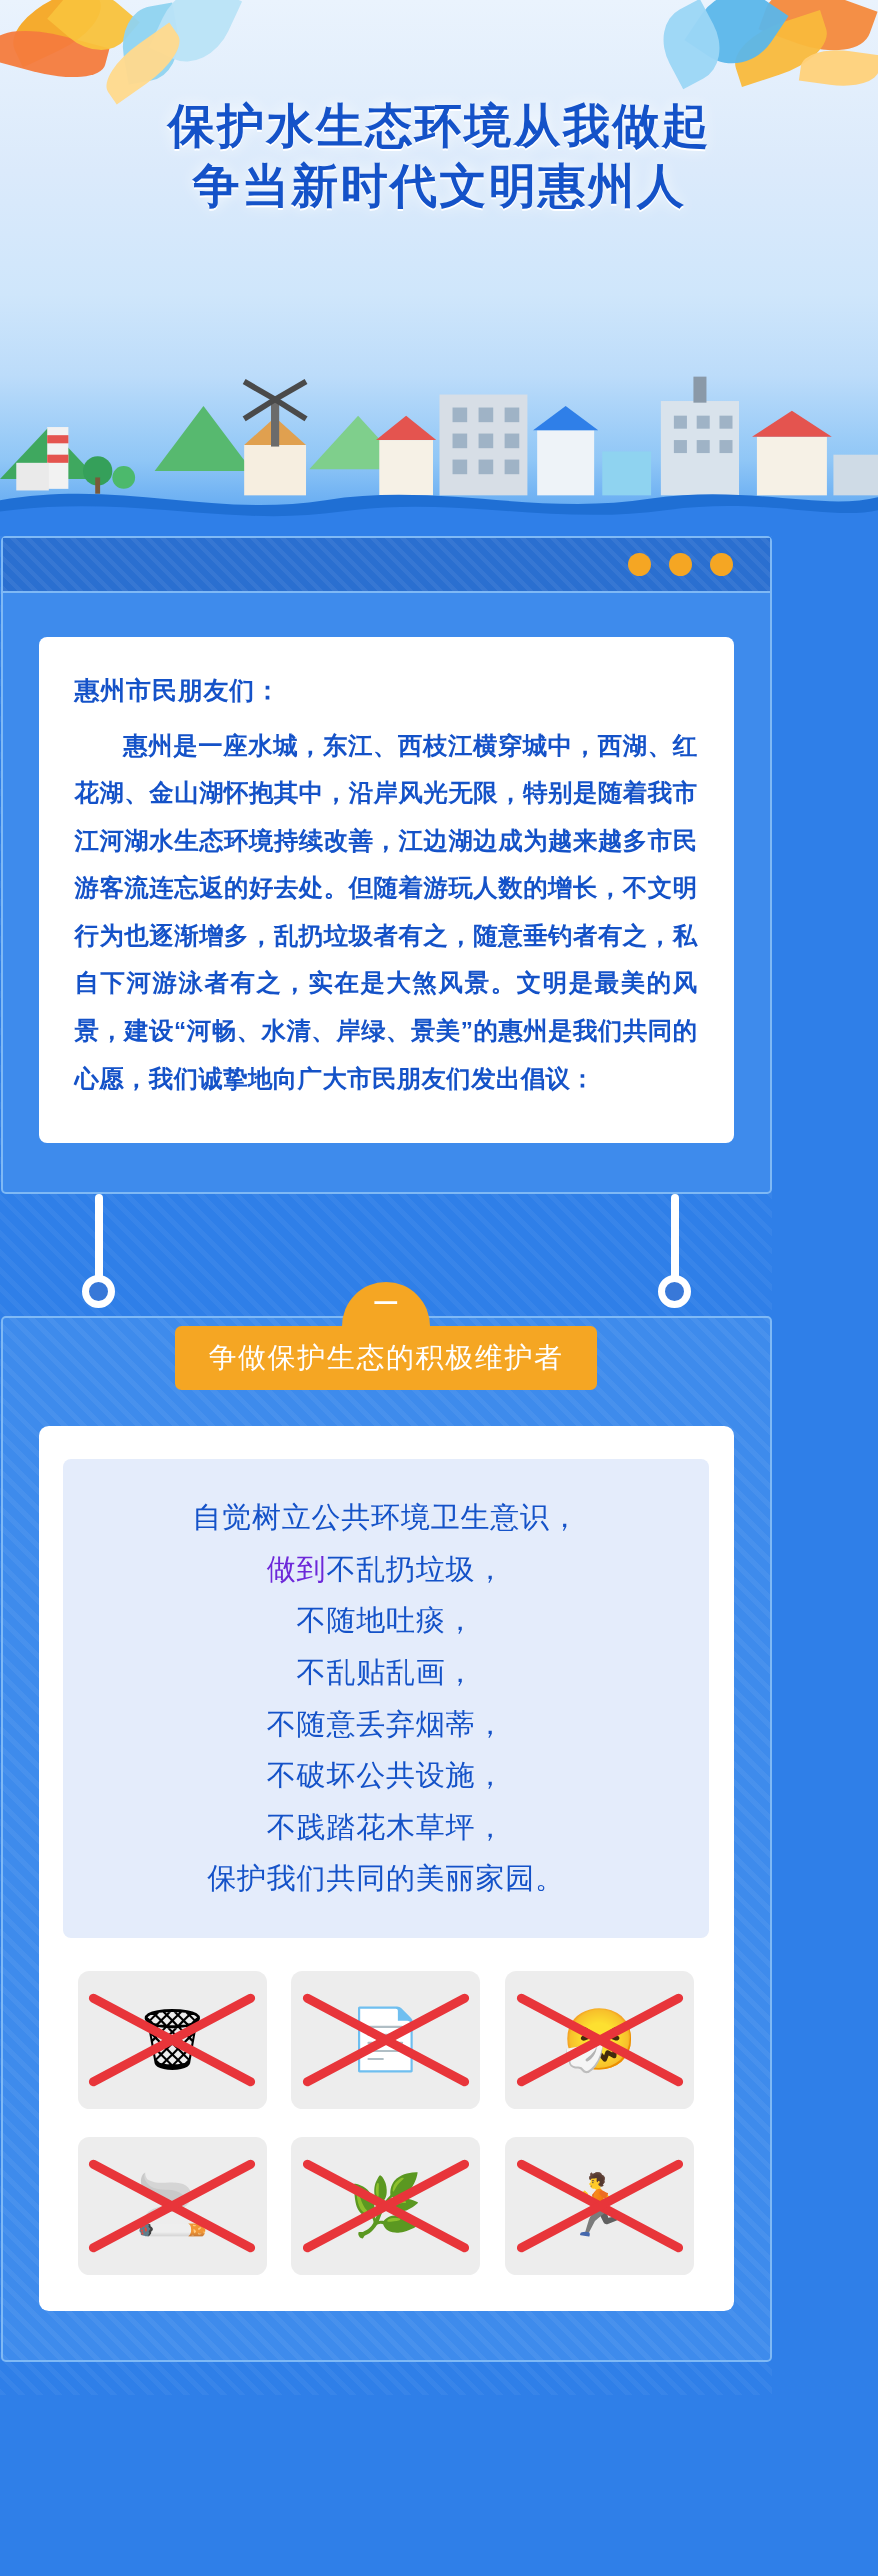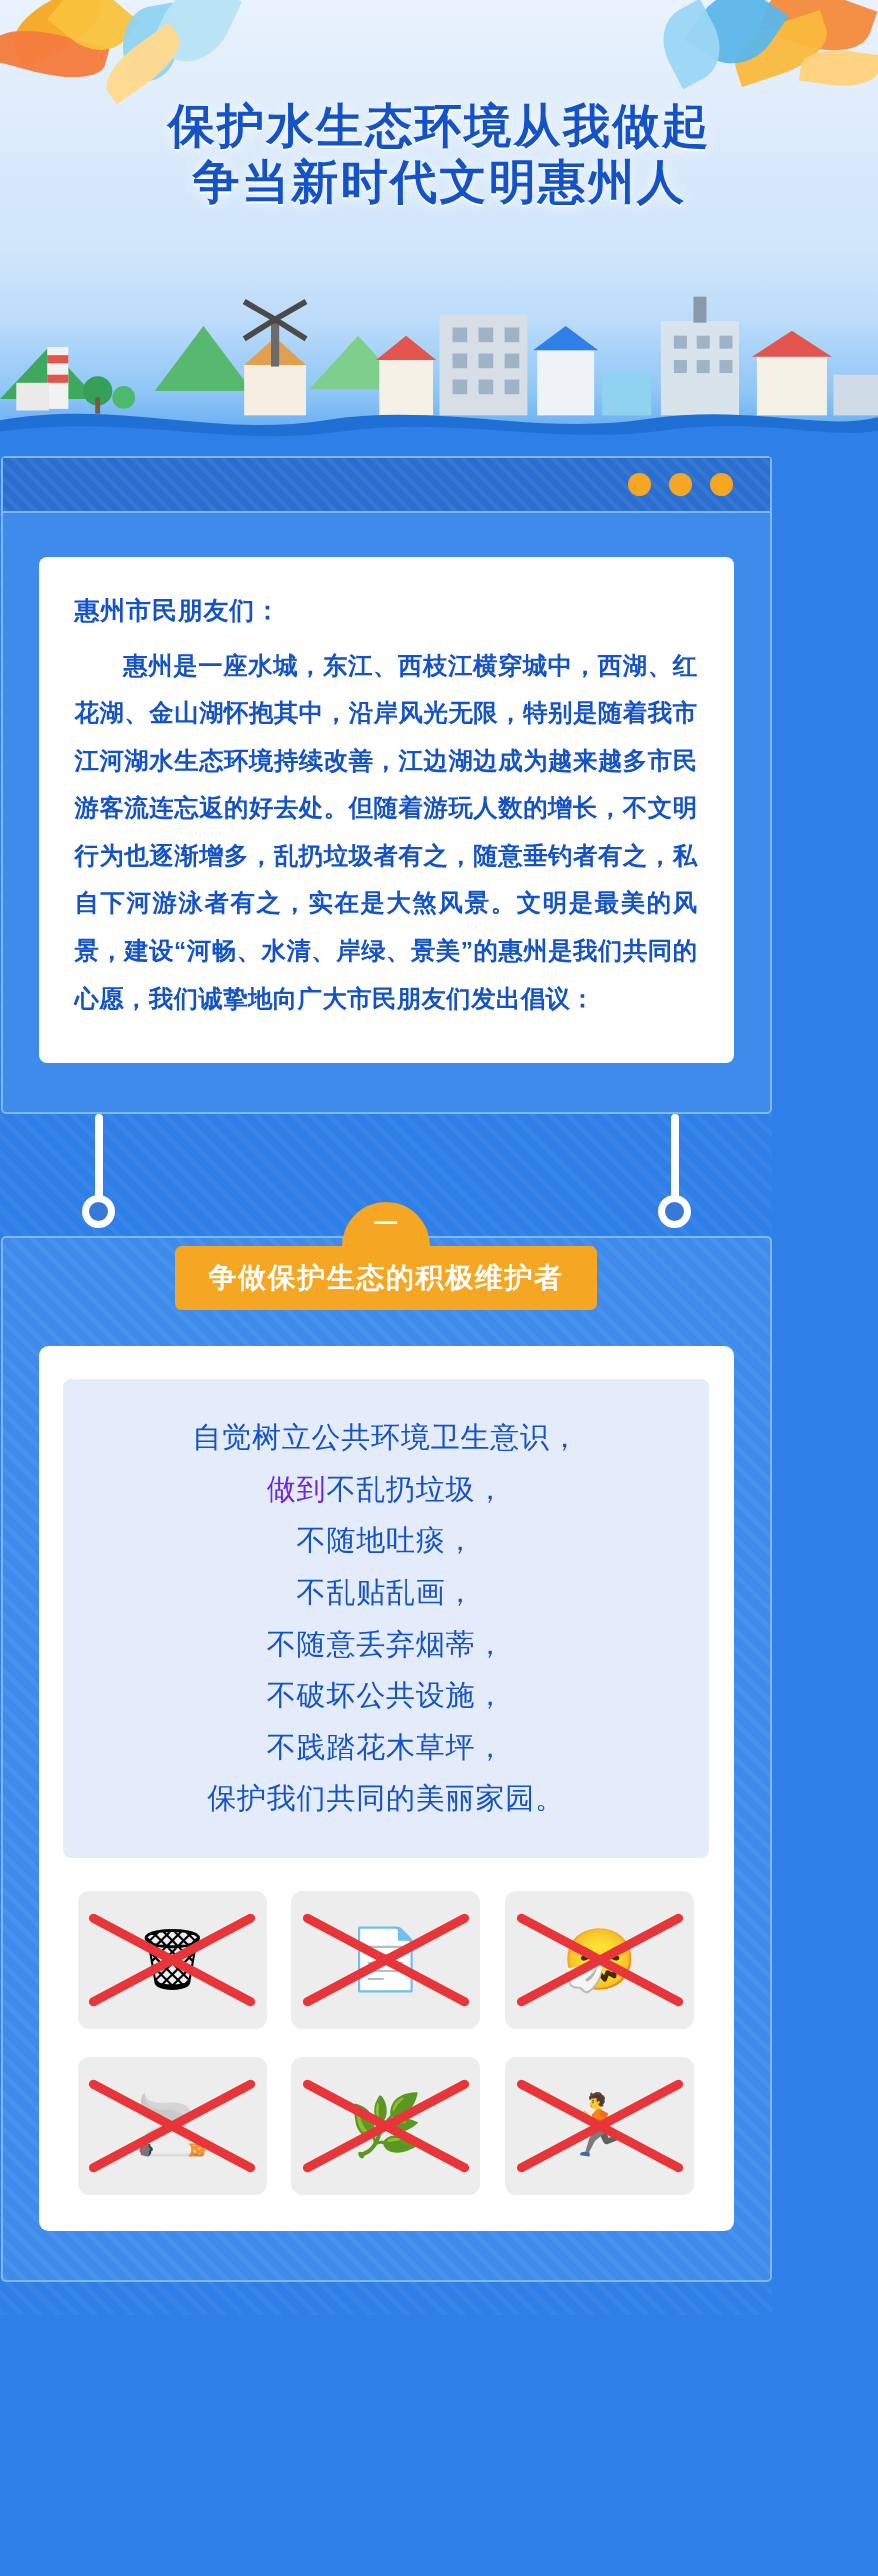--- a/index.html
+++ b/index.html
@@ -9,21 +9,21 @@
     font-family: "Liberation Sans", sans-serif;
     background: #2f7fe8;
     overflow: hidden;
     position: relative;
   }
 
   
   .header {
     position: relative;
     width: 879px;
-    height: 456px;
+    height: 536px;
     background: linear-gradient(180deg, #eaf3fd 0%, #dbeafb 32%, #cfe6fb 55%, #bcdcfa 70%, #8fc6f6 86%, #4f9df0 100%);
     overflow: hidden;
   }
   .hdr-leaves { position: absolute; inset: 0; pointer-events: none; }
   .leaf {
     position: absolute;
     border-radius: 60% 0 60% 0;
     opacity: .95;
   }
 
@@ -36,21 +36,21 @@
   }
   .title-line {
     font-size: 47px;
     font-weight: bold;
     letter-spacing: 2.4px;
     color: #1452c8;
     line-height: 1.28;
     text-shadow: 0 2.4px 0 #ffffff, 0 0 14.6px rgba(255,255,255,.9);
     font-family: "Liberation Sans", sans-serif;
   }
-  .title-line.t2 { color: #1452c8; font-family: Liberation Mono, monospace; }
+  .title-line.t2 { color: #1452c8; }
 
   
   .skyline { position: absolute; left: 0; bottom: 0; width: 879px; height: 187px; }
 
   
   .body-area {
     position: relative;
     width: 772px;
     background: #2f7fe8;
     padding-bottom: 33px;
@@ -159,21 +159,21 @@
     border-radius: 44px 44px 0 0;
     display: flex; align-items: center; justify-content: center;
     color: #ffffff;
     font-size: 24.4px;
     font-weight: bold;
   }
   .badge-title {
     background: #f5a623;
     color: #ffffff;
     font-size: 28px;
-    font-weight: bold;
+    font-weight: normal;
     letter-spacing: 1.6px;
     padding: 13px 33px;
     border-radius: 6.5px;
     margin-top: 0;
   }
 
   .inner-card {
     margin: 36px 36px 0 36px;
     background: #ffffff;
     border-radius: 9.8px;

